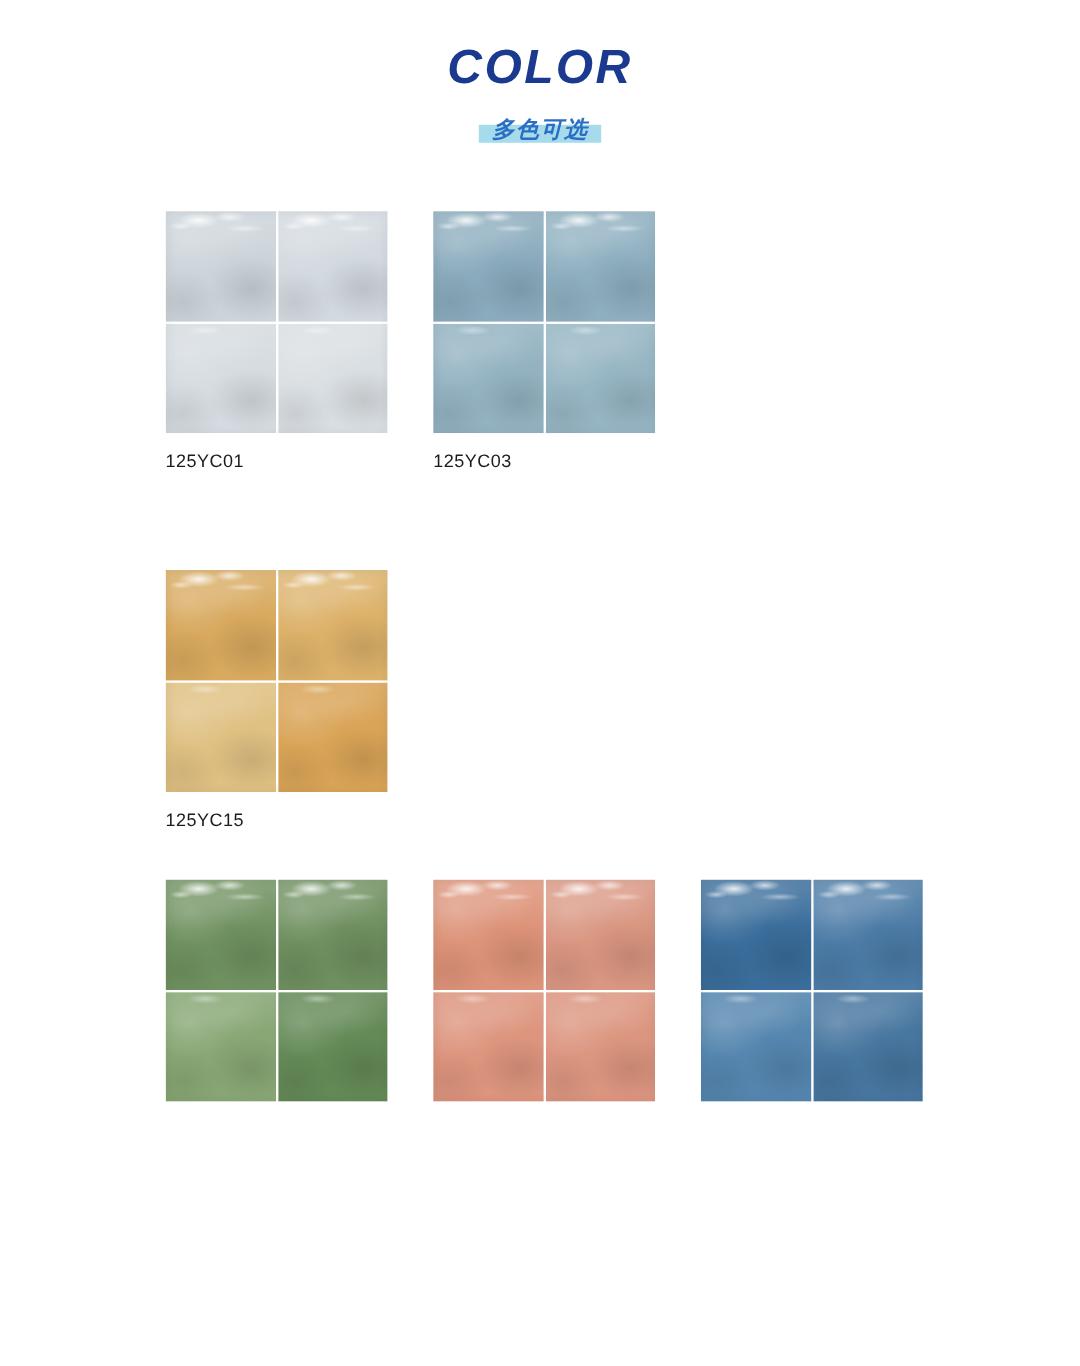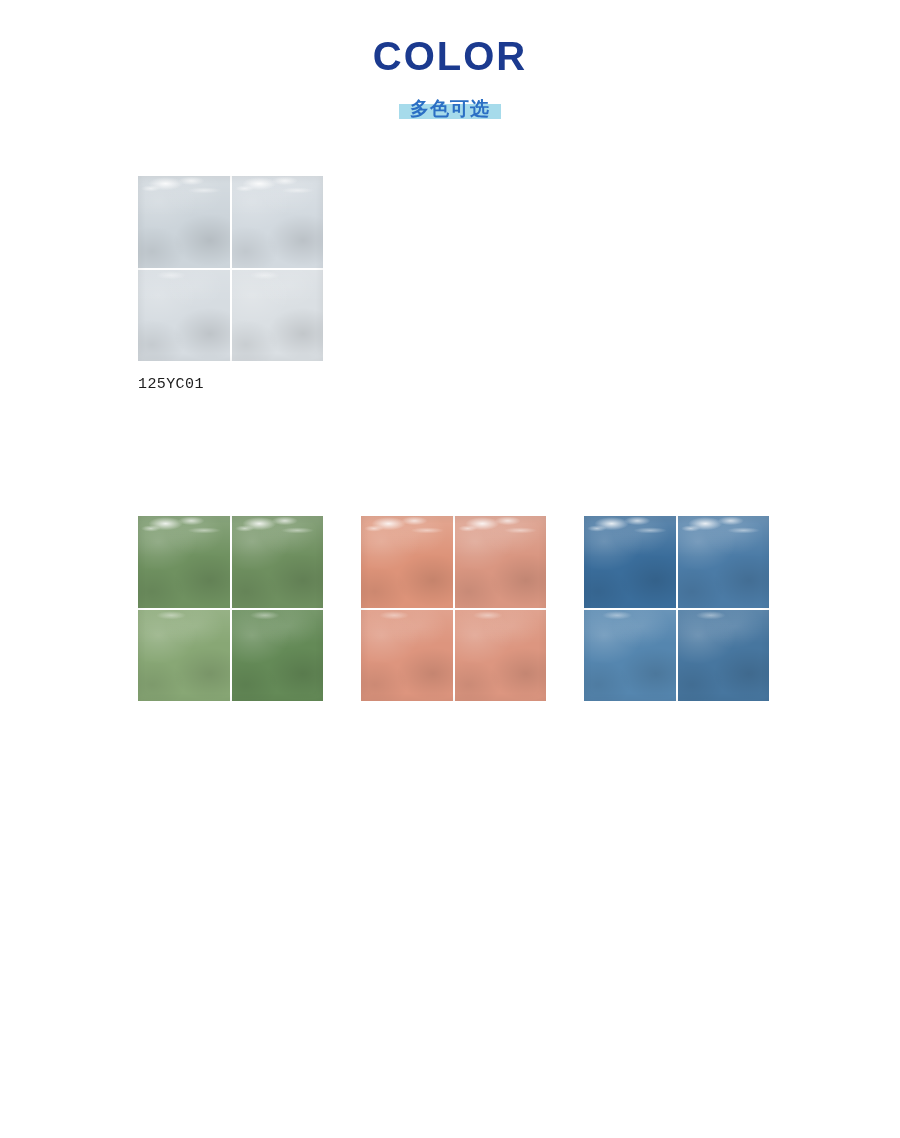--- a/index.html
+++ b/index.html
@@ -13,20 +13,21 @@
     font-family: "Liberation Sans", "DejaVu Sans", sans-serif;
     position: relative;
     overflow: hidden;
   }
 
   
   .header {
     width: 100%;
     padding-top: 34px;
     text-align: center;
+    font-style: italic;
   }
   .main-title {
     font-size: 40px;
     font-weight: bold;
     letter-spacing: 2px;
     color: #1b3a8f;
     line-height: 1.1;
     margin: 0;
   }
   .subtitle-wrap {
@@ -130,21 +131,21 @@
     pointer-events: none;
     box-shadow: inset 0 0 10px rgba(0,0,0,0.07);
     z-index: 3;
   }
 
   .swatch-label {
     margin-top: 15px;
     font-size: 15px;
     color: #1c1c1c;
     letter-spacing: 0.4px;
-    font-family: Liberation Mono, monospace;
+    font-family: Liberation Sans, sans-serif;
   }
 </style>
 </head>
 <body>
 
 <div class="header">
   <div class="main-title">COLOR</div>
   <div class="subtitle-wrap">
     <span class="subtitle-highlight"></span>
     <span class="subtitle-text">多色可选</span>
@@ -156,24 +157,44 @@
       <div class="swatch-cell">
         <div class="tile-block">
           <div class="tile glossy" style="background: rgb(204, 212, 218);"></div>
           <div class="tile glossy" style="background: rgb(210, 217, 223);"></div>
           <div class="tile subtle-gloss" style="background: rgb(214, 220, 225);"></div>
           <div class="tile subtle-gloss" style="background: rgb(218, 223, 227);"></div>
           <div class="edge-shade"></div>
         </div>
         <div class="swatch-label">125YC01</div>
       </div>
-    </div>
-    <div class="swatch-row">
-    </div>
-    <div class="swatch-row">
+      <div class="swatch-cell">
+        <div class="tile-block">
+          <div class="tile glossy" style="background: rgb(138, 171, 189);"></div>
+          <div class="tile glossy" style="background: rgb(142, 175, 192);"></div>
+          <div class="tile subtle-gloss" style="background: rgb(148, 179, 194);"></div>
+          <div class="tile subtle-gloss" style="background: rgb(151, 182, 196);"></div>
+          <div class="edge-shade"></div>
+        </div>
+        <div class="swatch-label">125YC03</div>
+      </div>
+    </div>
+    <div class="swatch-row">
+    </div>
+    <div class="swatch-row">
+      <div class="swatch-cell">
+        <div class="tile-block">
+          <div class="tile glossy" style="background: rgb(216, 169, 94);"></div>
+          <div class="tile glossy" style="background: rgb(220, 177, 105);"></div>
+          <div class="tile subtle-gloss" style="background: rgb(224, 193, 131);"></div>
+          <div class="tile subtle-gloss" style="background: rgb(217, 164, 87);"></div>
+          <div class="edge-shade"></div>
+        </div>
+        <div class="swatch-label">125YC15</div>
+      </div>
     </div>
     <div class="swatch-row">
       <div class="swatch-cell">
         <div class="tile-block">
           <div class="tile glossy" style="background: rgb(111, 145, 96);"></div>
           <div class="tile glossy" style="background: rgb(110, 143, 95);"></div>
           <div class="tile subtle-gloss" style="background: rgb(136, 167, 117);"></div>
           <div class="tile subtle-gloss" style="background: rgb(100, 138, 87);"></div>
           <div class="edge-shade"></div>
         </div>

